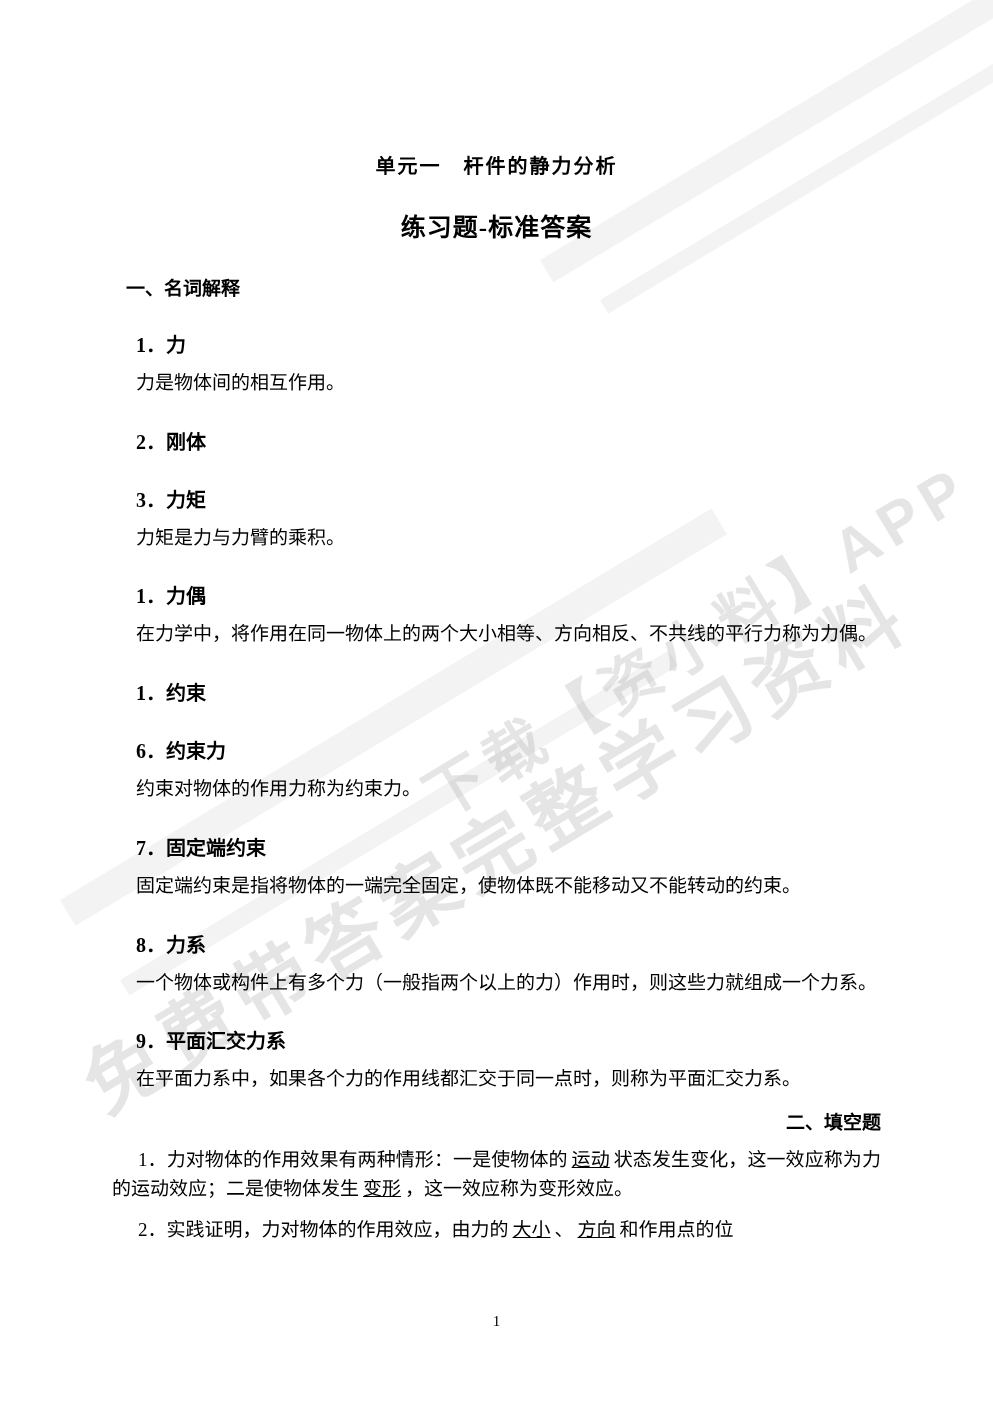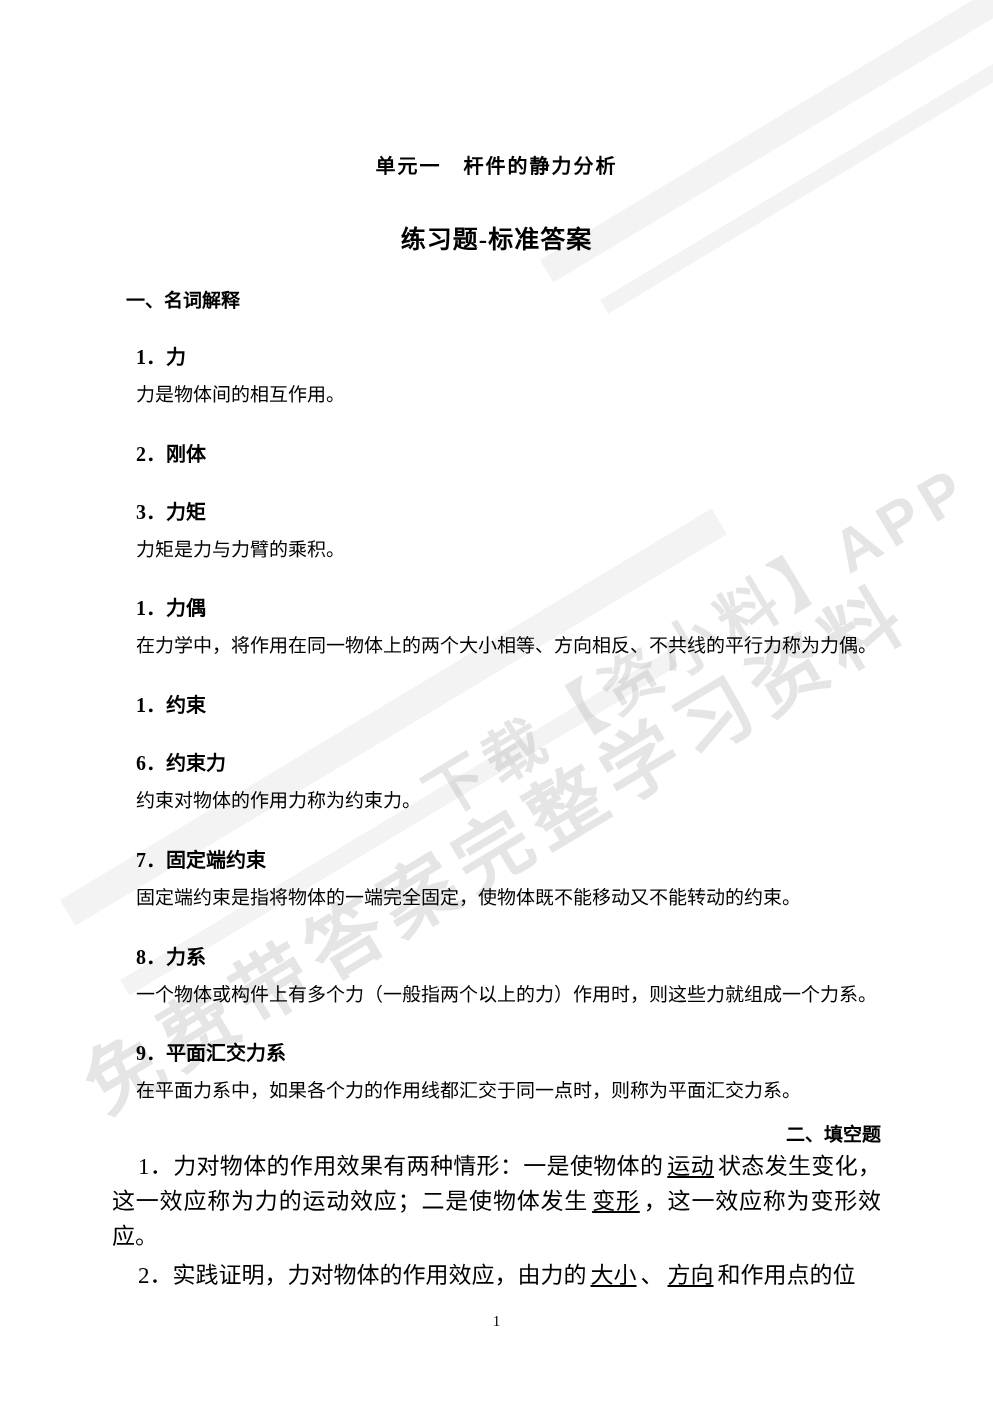--- a/index.html
+++ b/index.html
@@ -67,21 +67,21 @@
     font-size: 20px;
     font-weight: bold;
     letter-spacing: 2px;
     margin-top: 150px;
   }
   .title-sub {
     text-align: center;
     font-size: 25px;
     font-weight: bold;
     letter-spacing: 1px;
-    margin-top: 40px;
+    margin-top: 28px;
   }
   .section-heading {
     font-size: 19px;
     font-weight: bold;
     margin-top: 30px;
     text-indent: 14px;
   }
   .section-heading.tight {
     margin-top: 14px;
     text-align: right;
@@ -94,22 +94,22 @@
     font-weight: bold;
   }
   .item-body {
     font-size: 19px;
     margin-top: 11px;
     text-indent: 24px;
     line-height: 1.46;
     text-align: justify;
   }
   .fill-item {
-    font-size: 23px;
-    margin-top: 4px;
+    font-size: 19px;
+    margin-top: 12px;
     text-indent: 26px;
     line-height: 1.52;
     text-align: justify;
   }
   .blank {
     text-decoration: underline;
     padding: 0 4px;
   }
   .page-number {
     position: absolute;

